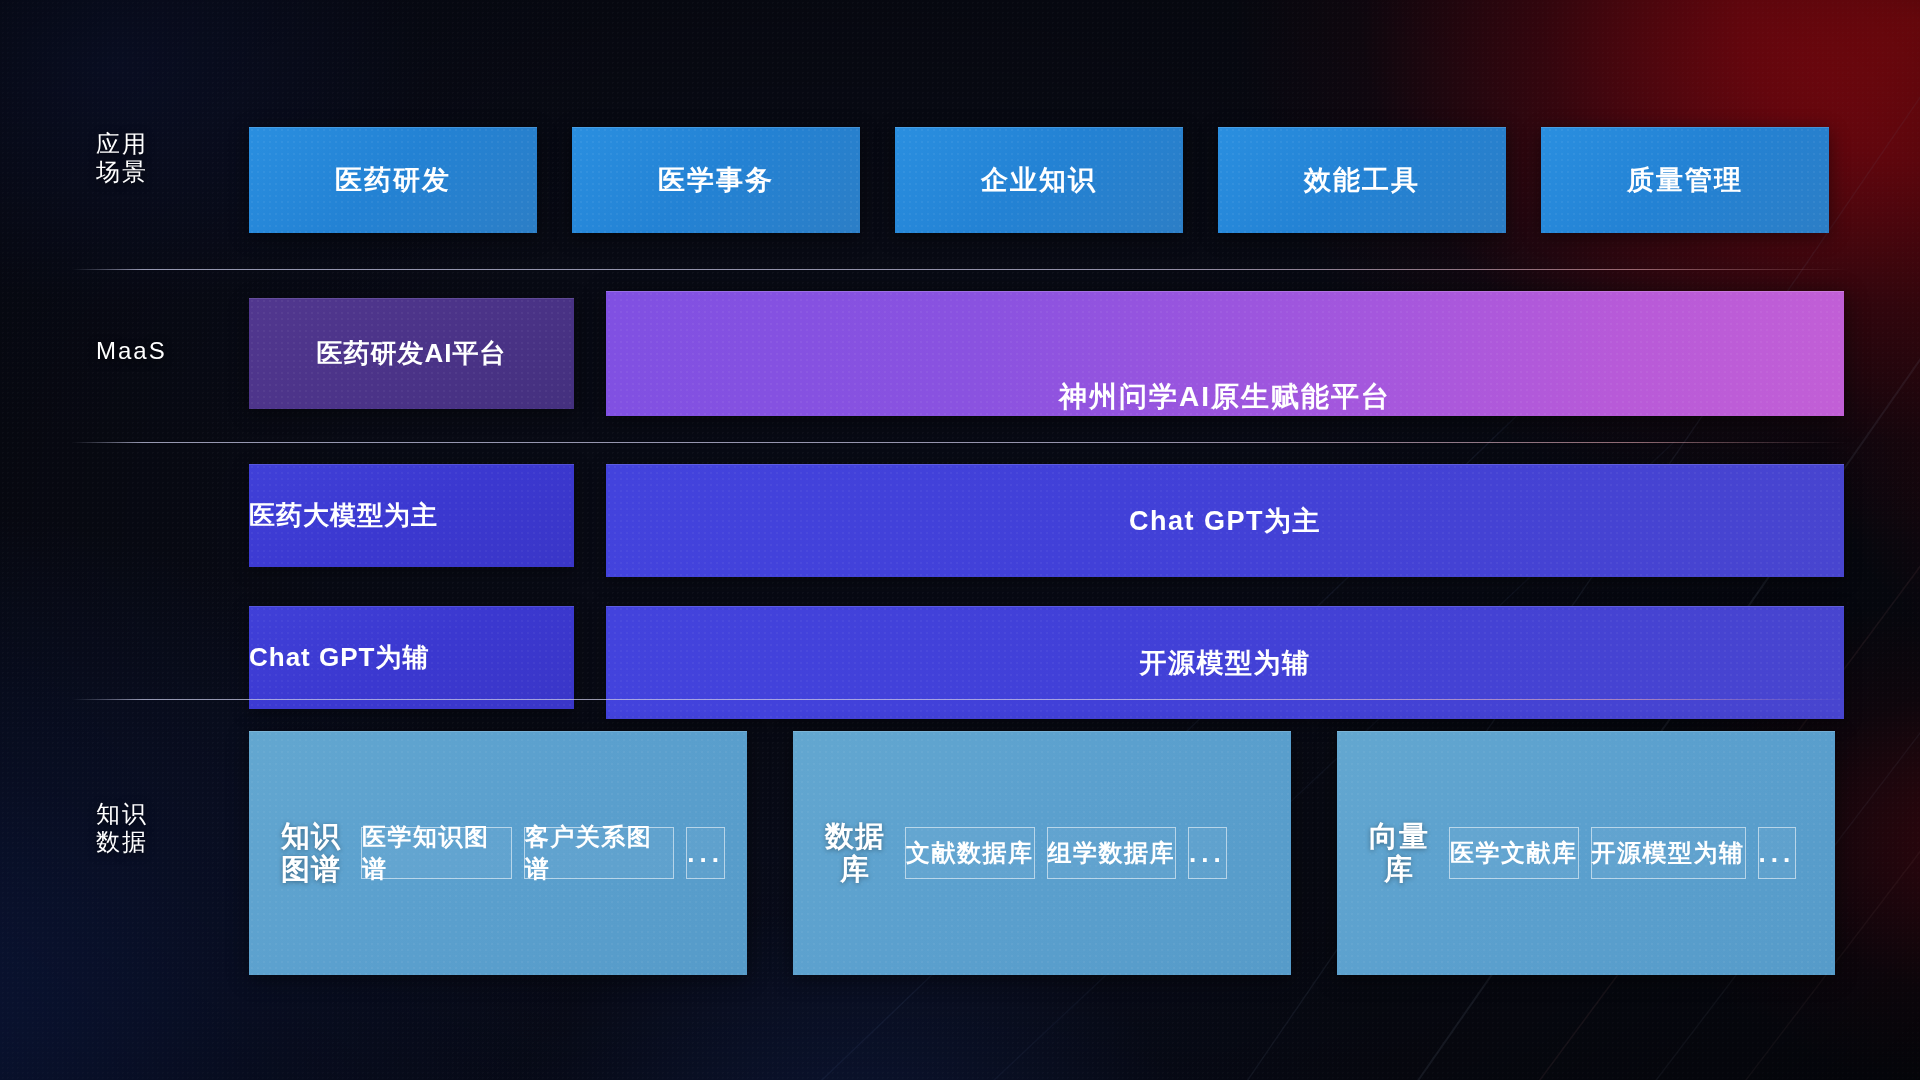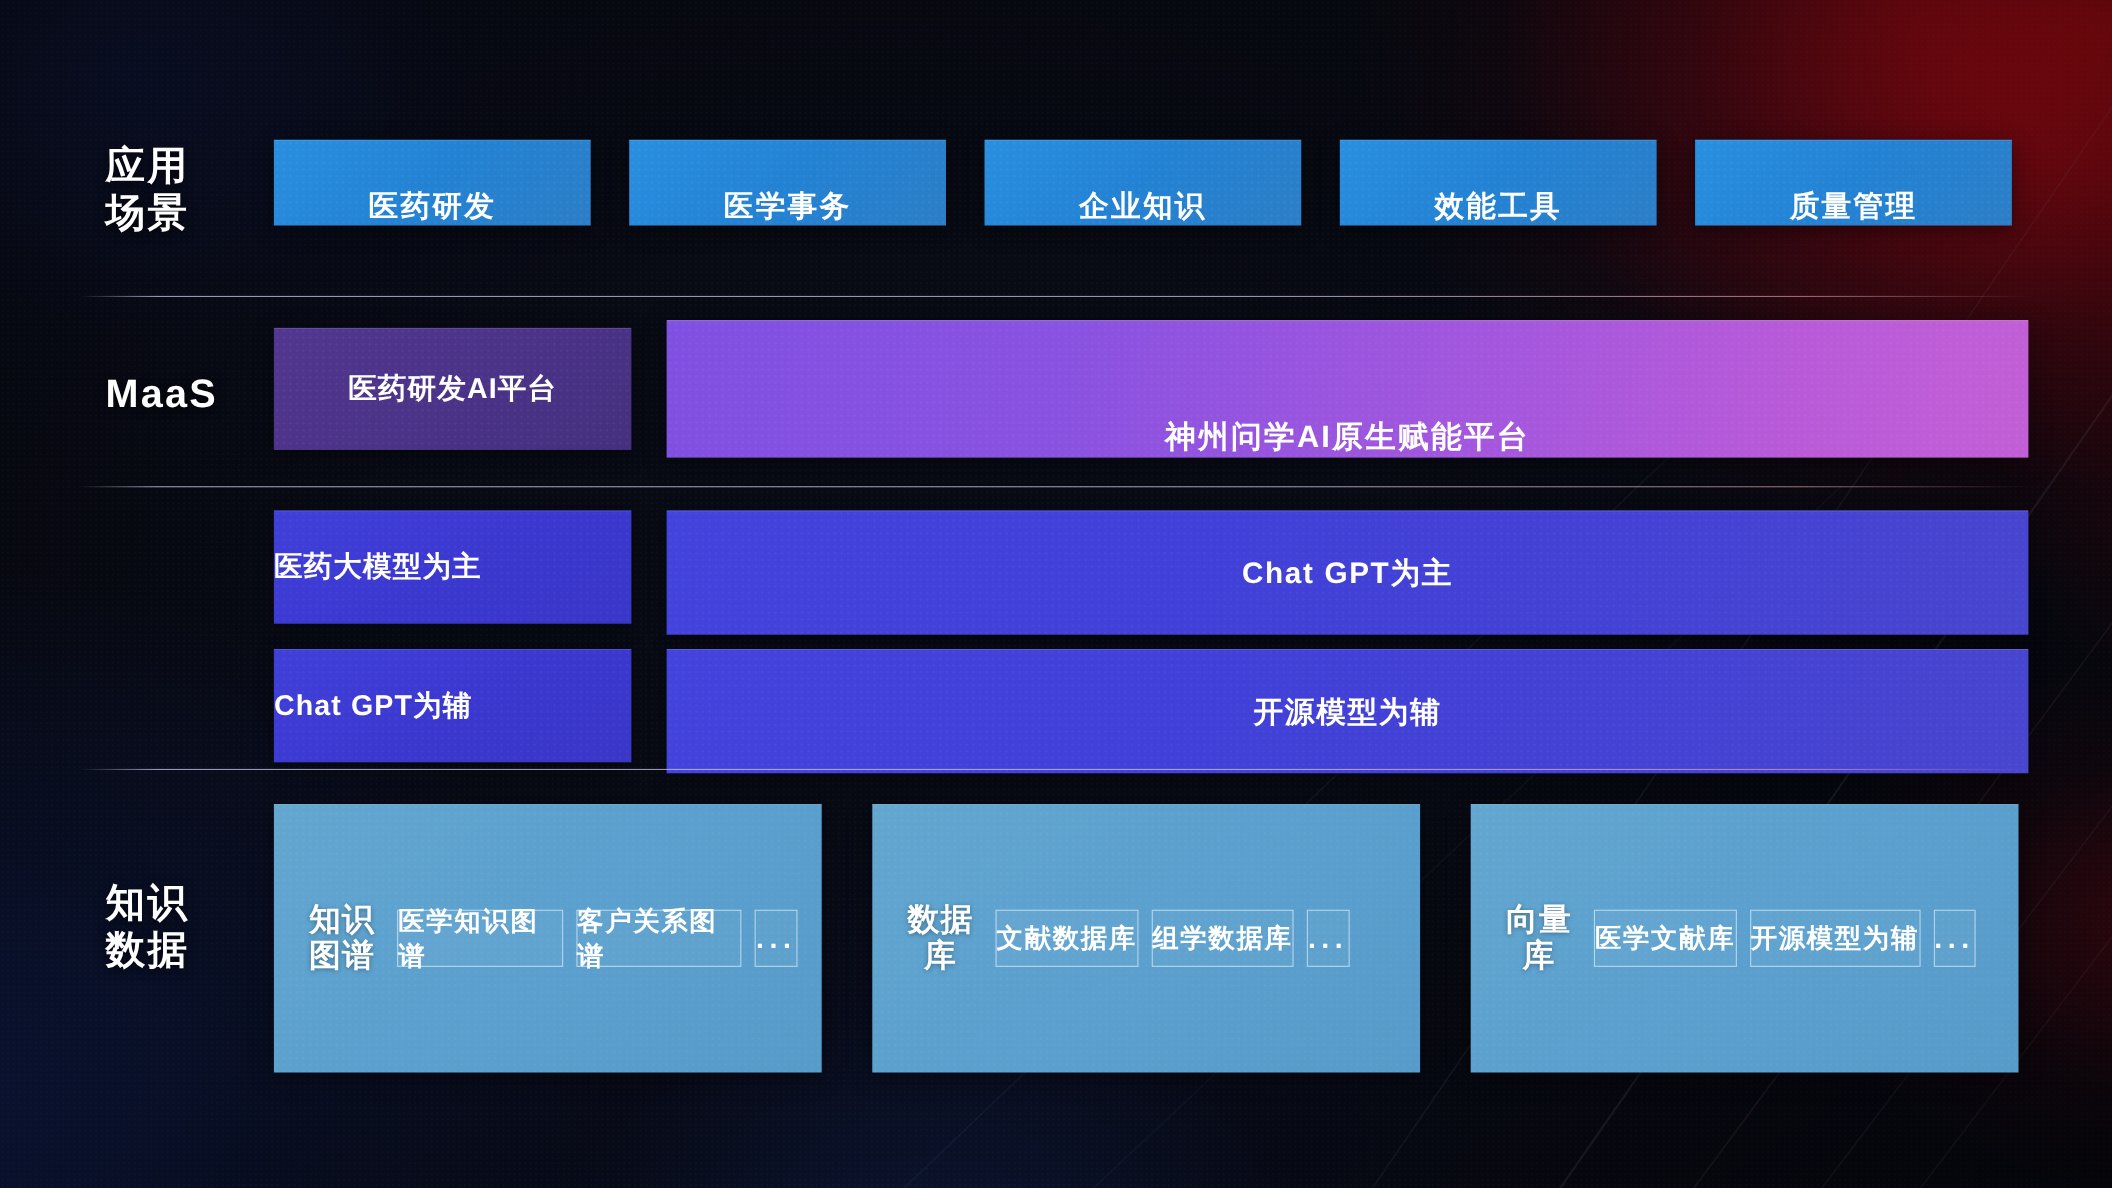--- a/index.html
+++ b/index.html
@@ -29,34 +29,34 @@
     background-image:radial-gradient(rgba(255,255,255,0.055) 1px, transparent 1px);
     background-size:5px 5px; opacity:.55;
   }
   .streaks { position:absolute; inset:-20%; opacity:.5; }
 
   
   #root { position:relative; z-index:2; width:1920px; height:1080px; }
   .row { position:absolute; display:flex; align-items:center; }
   .rowLabel {
     position:absolute; left:96px; width:150px;
-    color:#fff; font-weight:bold; font-size:36px; line-height:1.18;
+    color:#fff; font-weight:normal; font-size:24px; line-height:1.18;
     letter-spacing:2px; text-align:left;
     text-shadow:0 2px 10px rgba(0,0,0,.7);
   }
   .rowLabel .l2 { display:block; }
   .divider {
     position:absolute; left:72px; width:1776px; height:1px;
     background:linear-gradient(90deg, rgba(190,195,225,0) 0%, rgba(198,200,230,0.75) 4%, rgba(205,200,230,0.72) 60%, rgba(230,170,180,0.6) 88%, rgba(230,150,160,0) 100%);
   }
 
   
   .appRow { left:249px; top:127px; gap:35px; }
   .appBox {
-    width:288px; height:78px; display:flex; align-items:flex-end; justify-content:center;
+    width:288px; height:106px; display:flex; align-items:center; justify-content:center;
     background:linear-gradient(135deg,#2a8fe0 0%,#2382d4 48%,#2c7ec6 100%);
     color:#fff; font-size:27px; font-weight:bold; letter-spacing:2px;
     box-shadow:0 4px 18px rgba(0,0,0,.45), inset 0 1px 0 rgba(255,255,255,.14);
     position:relative; overflow:hidden;
   }
   .appBox::after{ content:""; position:absolute; inset:0;
     background-image:radial-gradient(rgba(255,255,255,0.10) 1px, transparent 1px);
     background-size:6px 6px; opacity:.5; pointer-events:none; }
 
   
@@ -75,21 +75,21 @@
     box-shadow:0 4px 22px rgba(0,0,0,.45), inset 0 1px 0 rgba(255,255,255,.18);
     position:relative; overflow:hidden;
   }
   .maasSmall::after,.maasBig::after{ content:""; position:absolute; inset:0;
     background-image:radial-gradient(rgba(255,255,255,0.10) 1px, transparent 1px);
     background-size:6px 6px; opacity:.45; pointer-events:none; }
 
   
   .algoWrap { position:absolute; left:249px; top:464px; }
   .algoLine { display:flex; gap:32px; }
-  .algoLine + .algoLine { margin-top:13px; }
+  .algoLine + .algoLine { margin-top:29px; }
   .algoSmall {
     width:325px; height:103px; display:flex; align-items:center; justify-content:flex-start;
     background:linear-gradient(150deg,#4040d8 0%,#3b38d0 50%,#3a36c8 100%);
     color:#fff; font-size:26px; font-weight:bold; letter-spacing:1px;
     box-shadow:0 4px 16px rgba(0,0,0,.4), inset 0 1px 0 rgba(255,255,255,.12);
     position:relative; overflow:hidden;
   }
   .algoBig {
     width:1238px; height:113px; display:flex; align-items:center; justify-content:center;
     background:linear-gradient(110deg,#4343dd 0%,#4140d8 40%,#4442d4 70%,#4845cf 100%);

